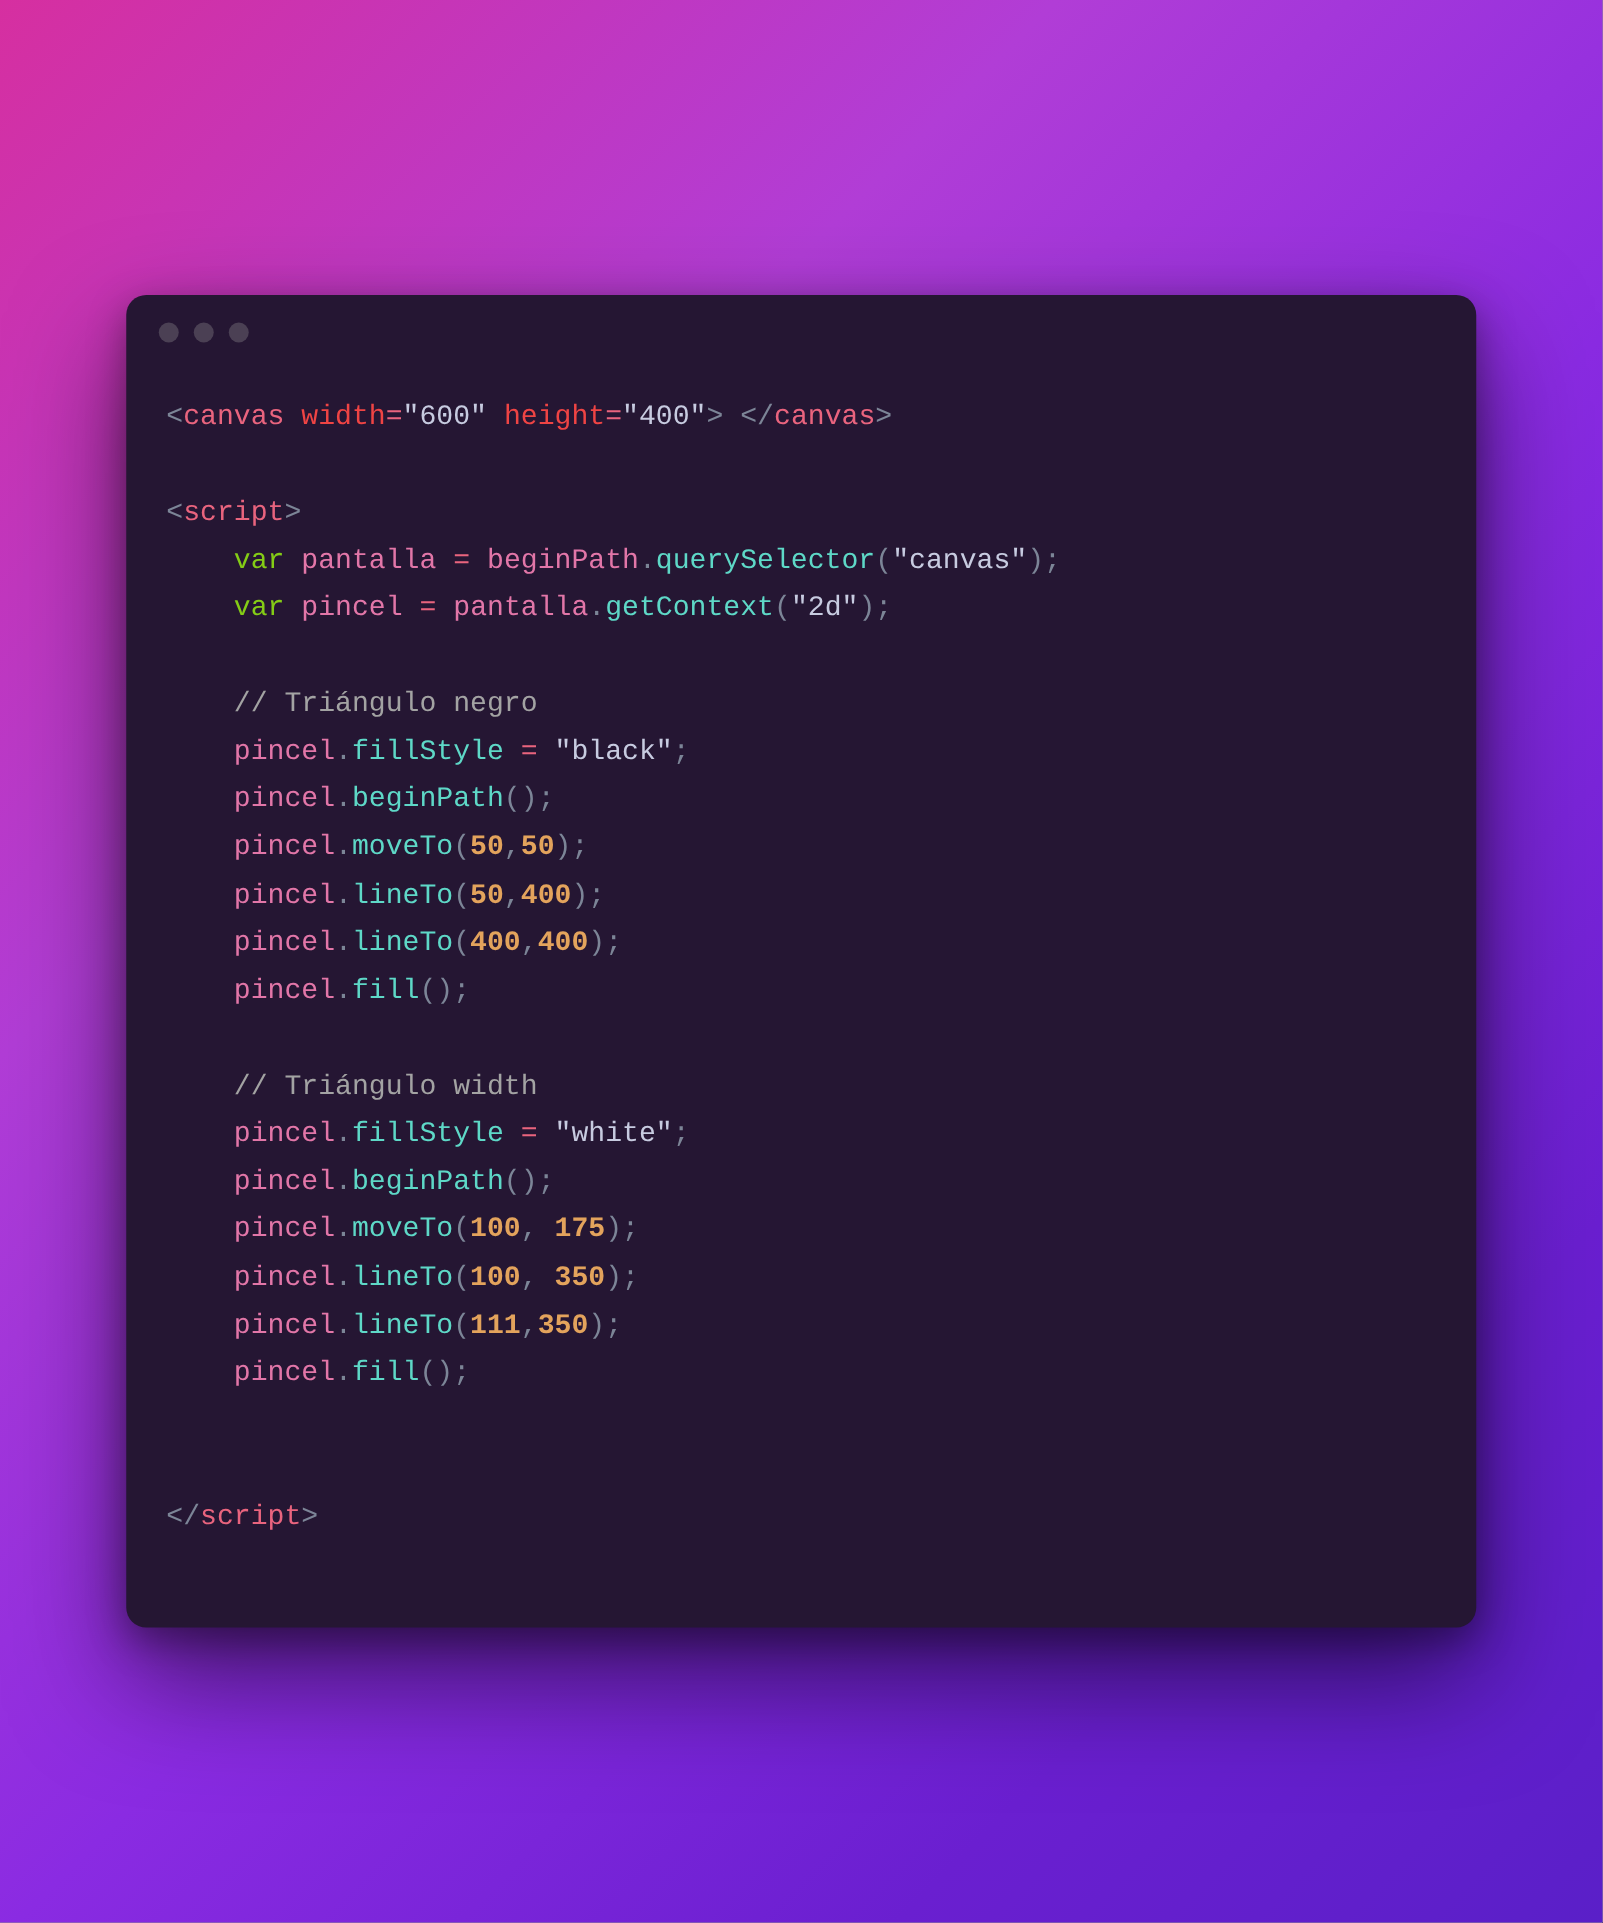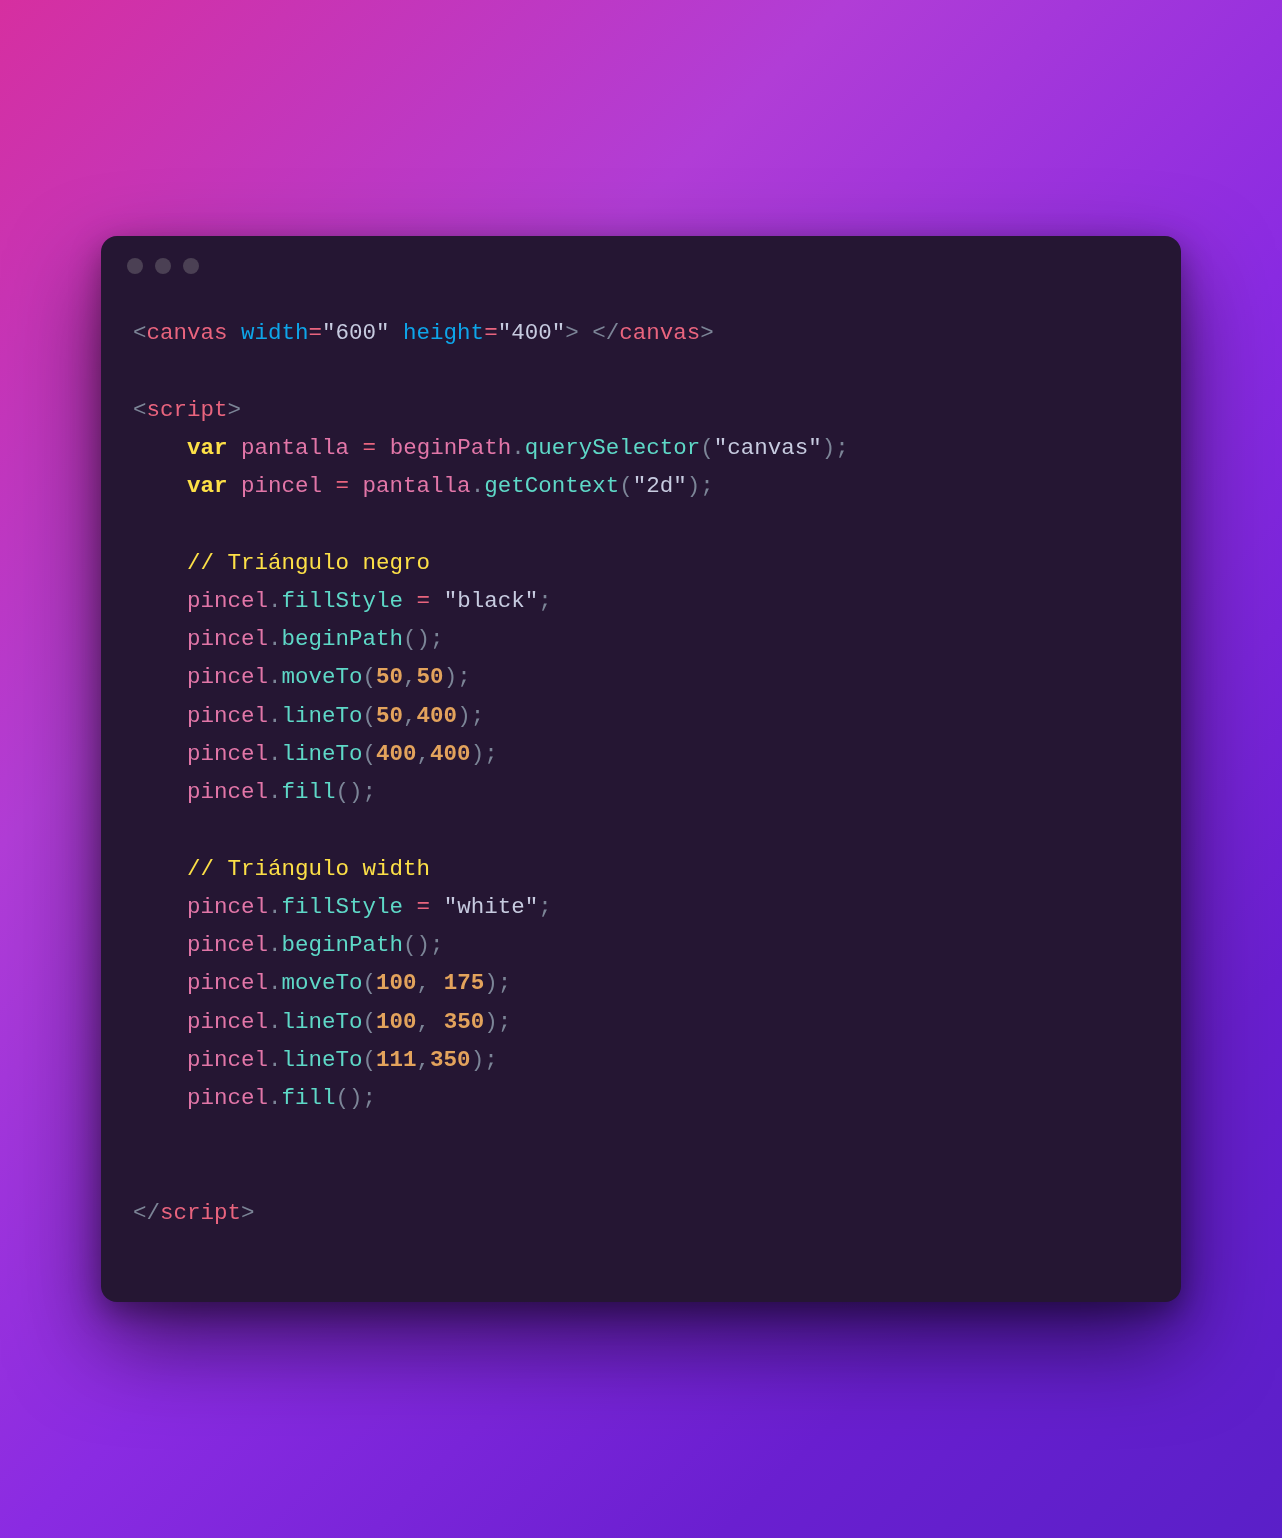--- a/index.html
+++ b/index.html
@@ -39,27 +39,27 @@
   .code-area {
     padding: 30px 32px 70px 32px;
     font-size: 22.5px;
     line-height: 1.7;
     color: #d0d0d0;
     white-space: pre;
     overflow-x: auto;
   }
   .tok-punct   { color: #7c8597; }
   .tok-tag     { color: #e9647e; margin-top: 18px; }
-  .tok-attr    { color: #0ea5e9; }
+  .tok-attr    { color: #ef4444; }
   .tok-string  { color: #c7cbe0; }
-  .tok-keyword { color: #fde047; font-weight: bold; }
+  .tok-keyword { color: #84cc16; }
   .tok-var     { color: #e276a8; text-align: center; }
   .tok-method  { color: #5ed8c7; margin-top: 12px; }
   .tok-number  { color: #e3a35c; font-weight: bold; }
-  .tok-comment { color: #fde047; font-style: normal; }
+  .tok-comment { color: #a3a3a3; font-style: normal; }
   .tok-op      { color: #e9647e; }
 </style>
 </head>
 <body>
 
 <div class="window">
   <div class="titlebar">
     <div class="dot"></div>
     <div class="dot"></div>
     <div class="dot"></div>

